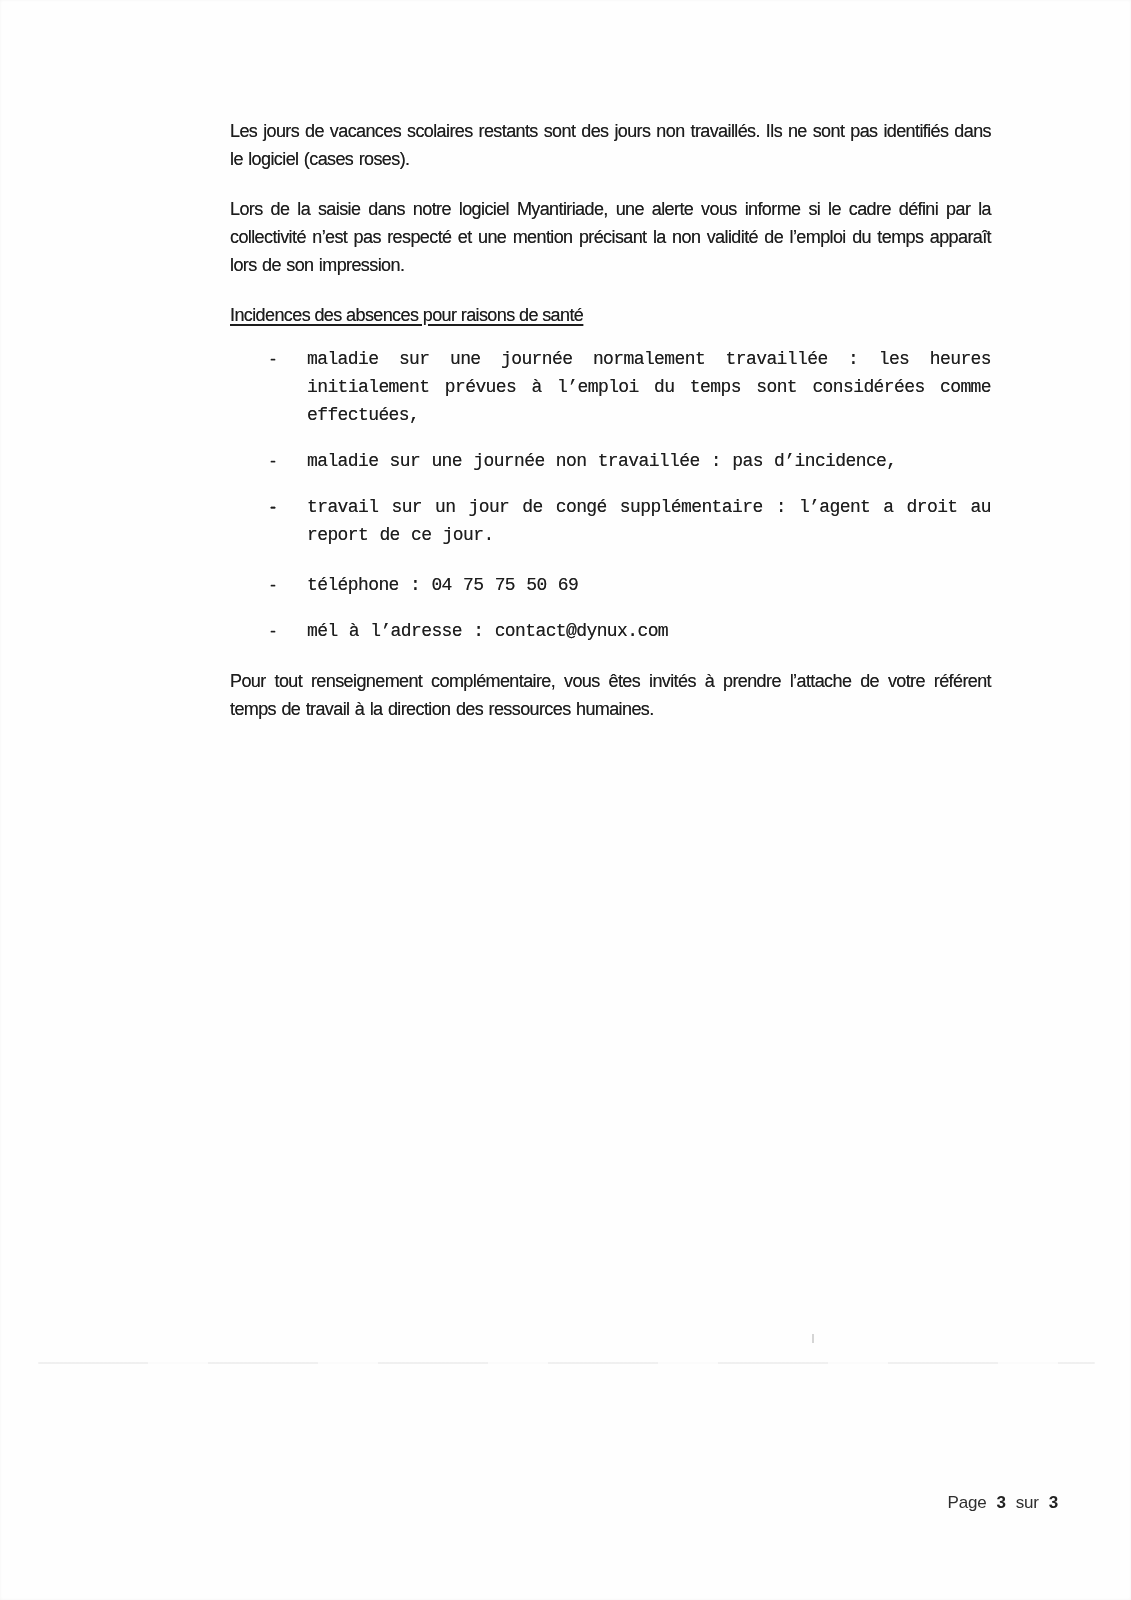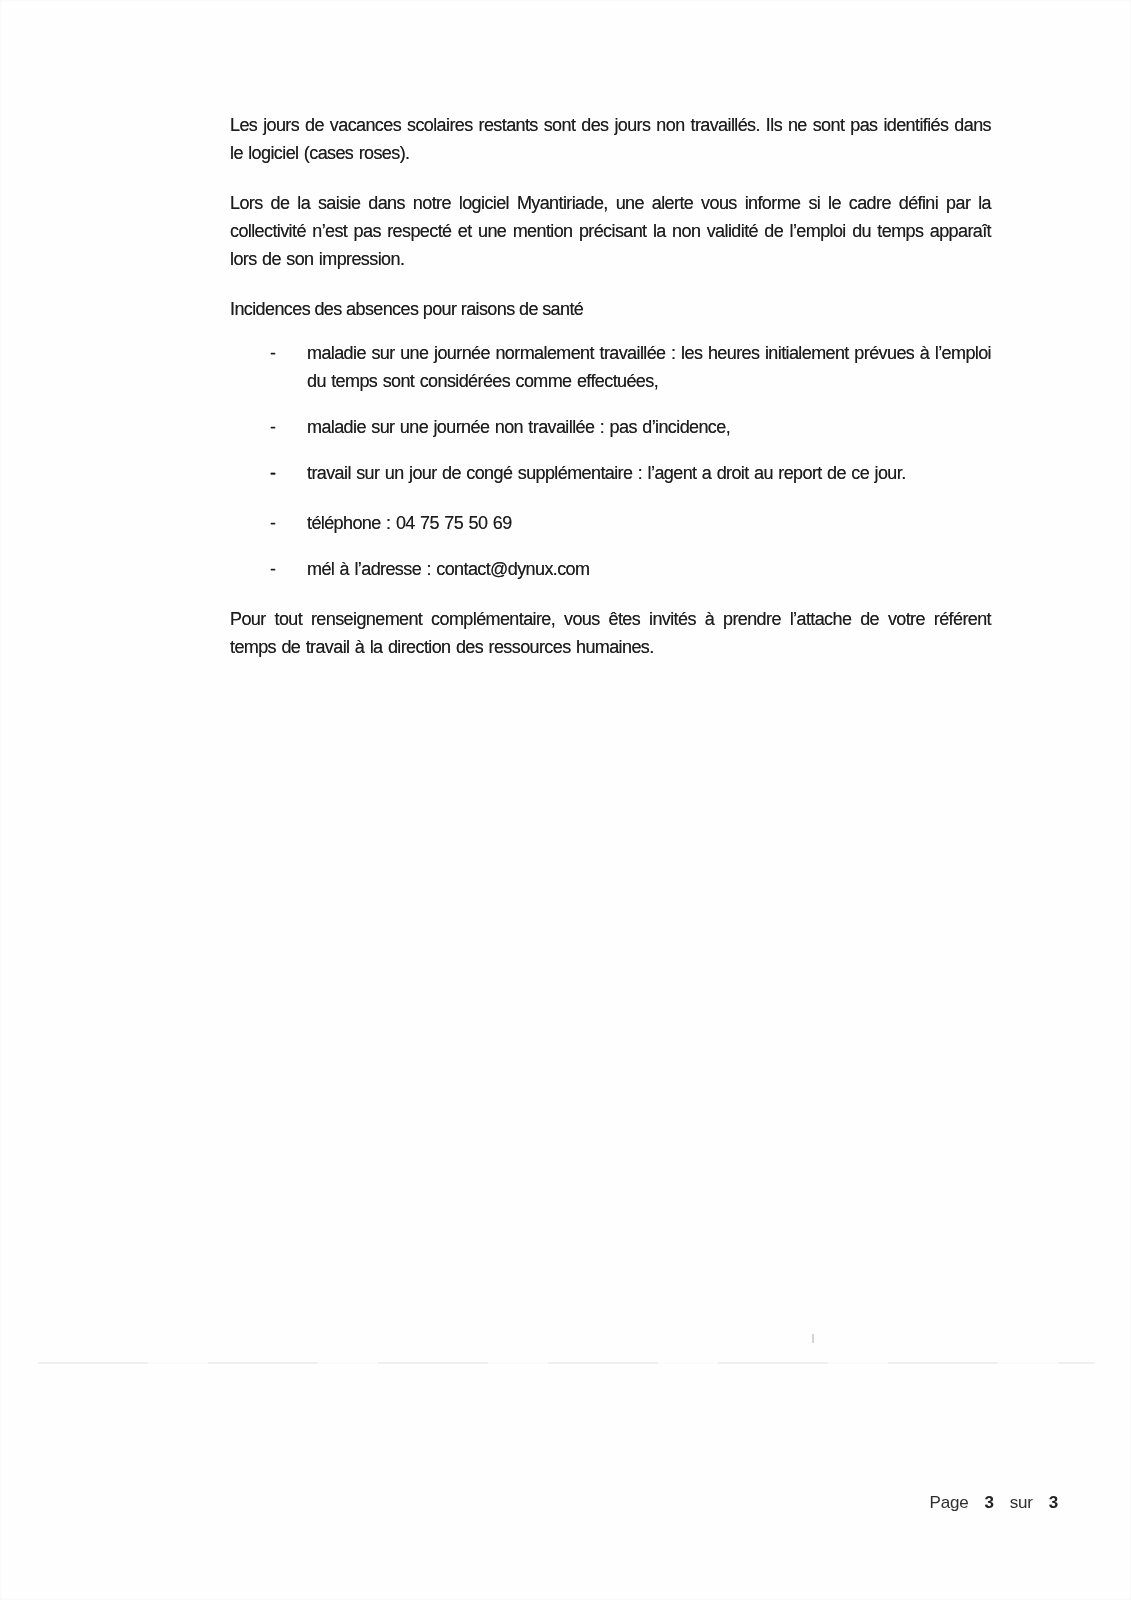--- a/index.html
+++ b/index.html
@@ -13,21 +13,21 @@
     height: 1600px;
     margin: 0 auto;
     background: #fefefe;
     box-shadow: inset 0 0 3px rgba(0,0,0,0.05);
     overflow: hidden;
     font-family: "Liberation Sans", "DejaVu Sans", sans-serif;
     color: #1d1d1d;
   }
   .content {
     position: absolute;
-    top: 0;
+    top: 6px;
     left: 230px;
     width: 761px;
     padding-top: 111px;
   }
   .content p {
     margin: 0 0 22px 0;
     font-size: 18px;
     line-height: 28px;
     letter-spacing: -0.6px;
     word-spacing: 1px;
@@ -36,20 +36,21 @@
   }
   .heading {
     margin: 0 0 16px 0;
     font-size: 18px;
     font-weight: 400;
     line-height: 28px;
     letter-spacing: -0.6px;
     text-shadow: 0 0 0.4px rgba(25,25,25,0.65);
   }
   .heading .u {
+    text-decoration: underline;
     text-decoration-thickness: 1.5px;
     text-underline-offset: 3px;
   }
   .bullets {
     margin: 0 0 22px 0;
   }
   .bullet {
     position: relative;
     padding-left: 77px;
     margin: 0 0 18px 0;
@@ -61,20 +62,21 @@
   }
   .bullet:last-child { margin-bottom: 0; }
   .bullet .dash {
     position: absolute;
     left: 40px;
     top: 0;
   }
   .bullet .btext {
     display: block;
     text-align: justify;
+    font-family: Liberation Mono, monospace;
   }
   .scan-line {
     position: absolute;
     top: 1362px;
     left: 38px;
     right: 36px;
     height: 2px;
     background: repeating-linear-gradient(
       90deg,
       rgba(0,0,0,0.055) 0px, rgba(0,0,0,0.055) 110px,
@@ -88,21 +90,21 @@
     top: 1334px;
     width: 2px;
     height: 9px;
     background: rgba(0,0,0,0.16);
   }
   .footer {
     position: absolute;
     top: 1493px;
     right: 73px;
     display: flex;
-    gap: 16px;
+    gap: 10px;
     font-size: 17px;
     line-height: 20px;
     color: #2e2e2e;
     letter-spacing: -0.2px;
   }
   .footer b { font-weight: 700; color: #222; }
 </style>
 </head>
 <body>
 

